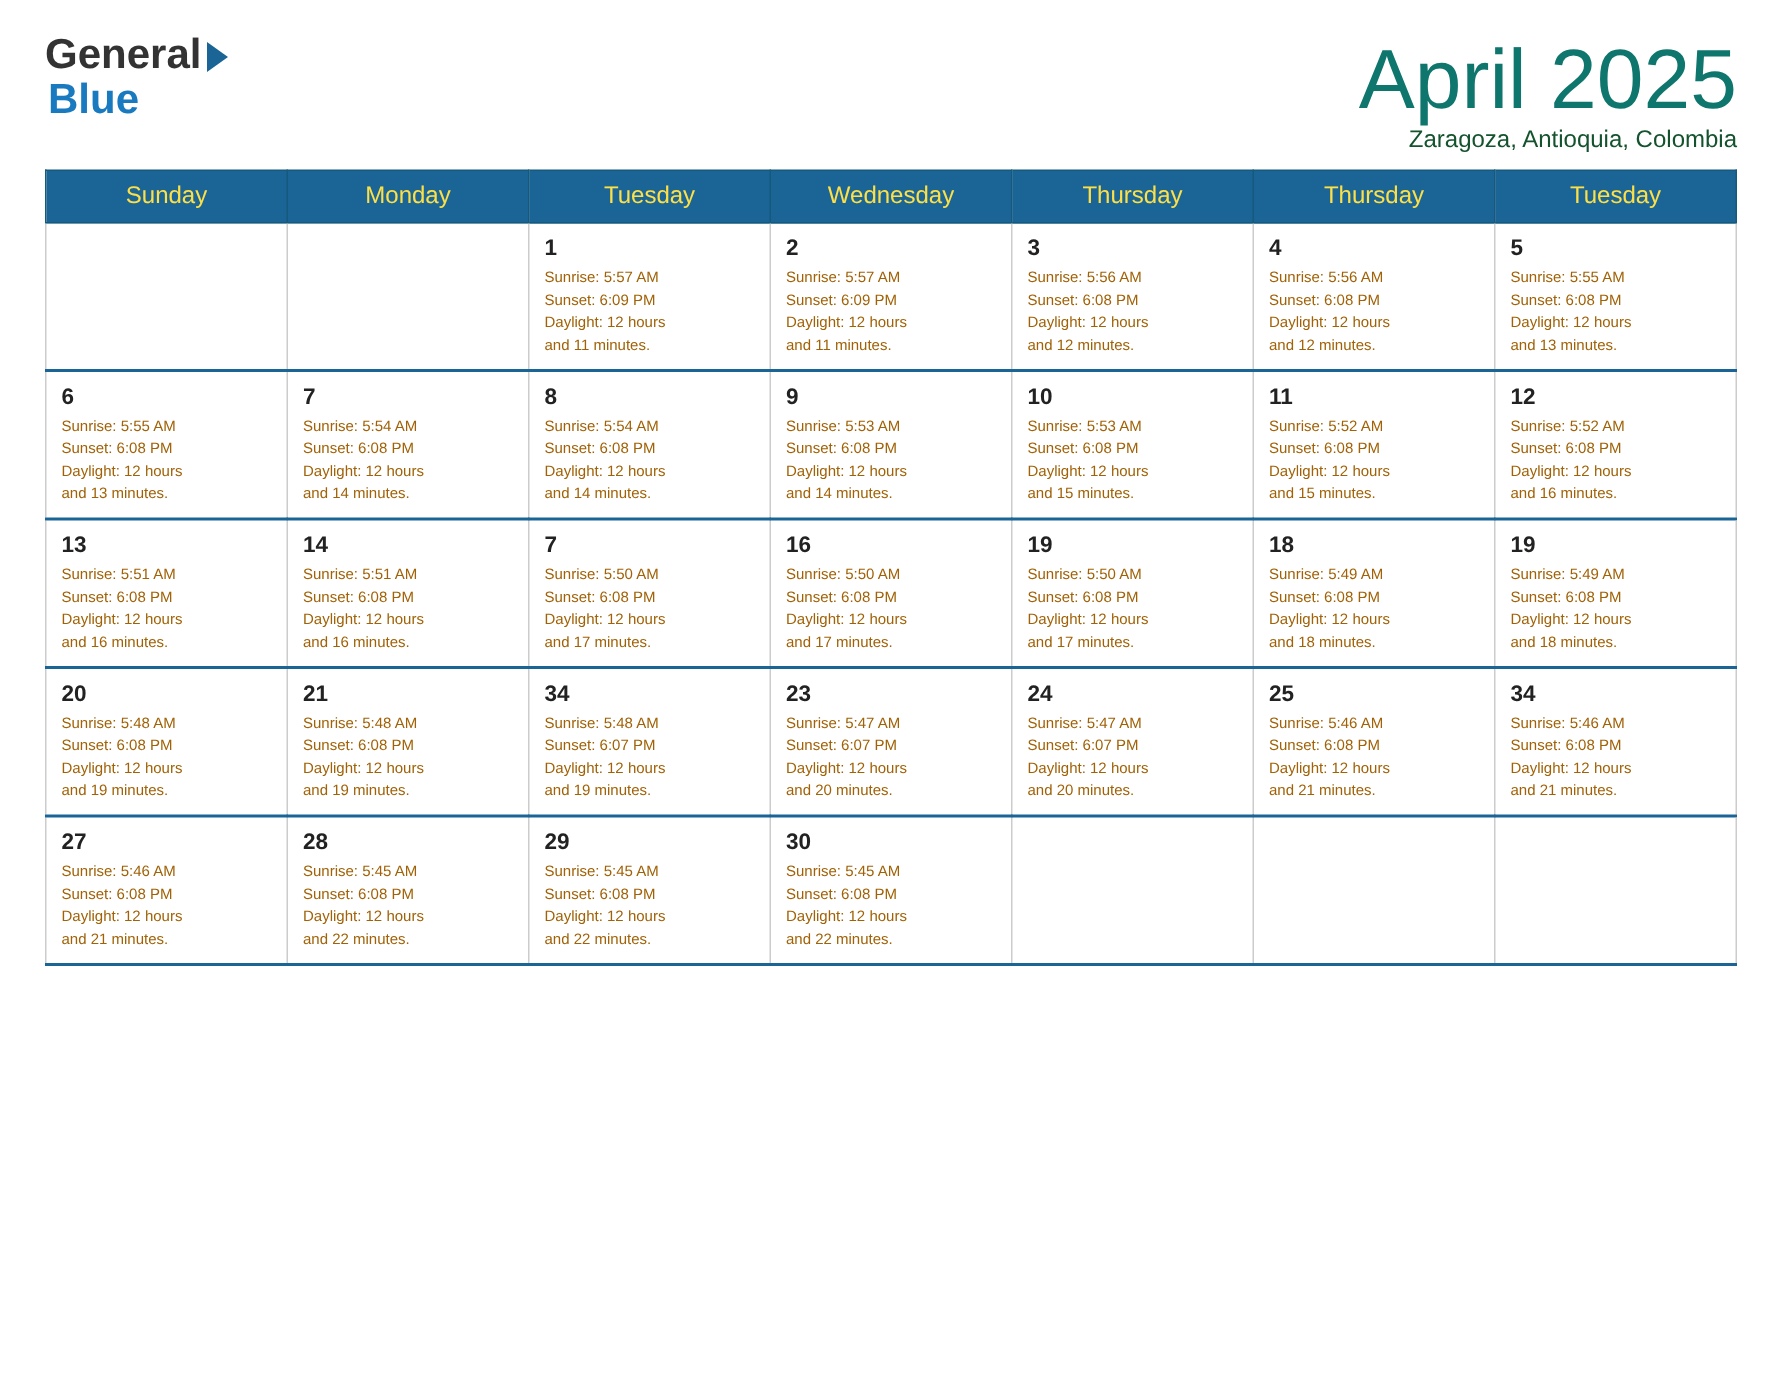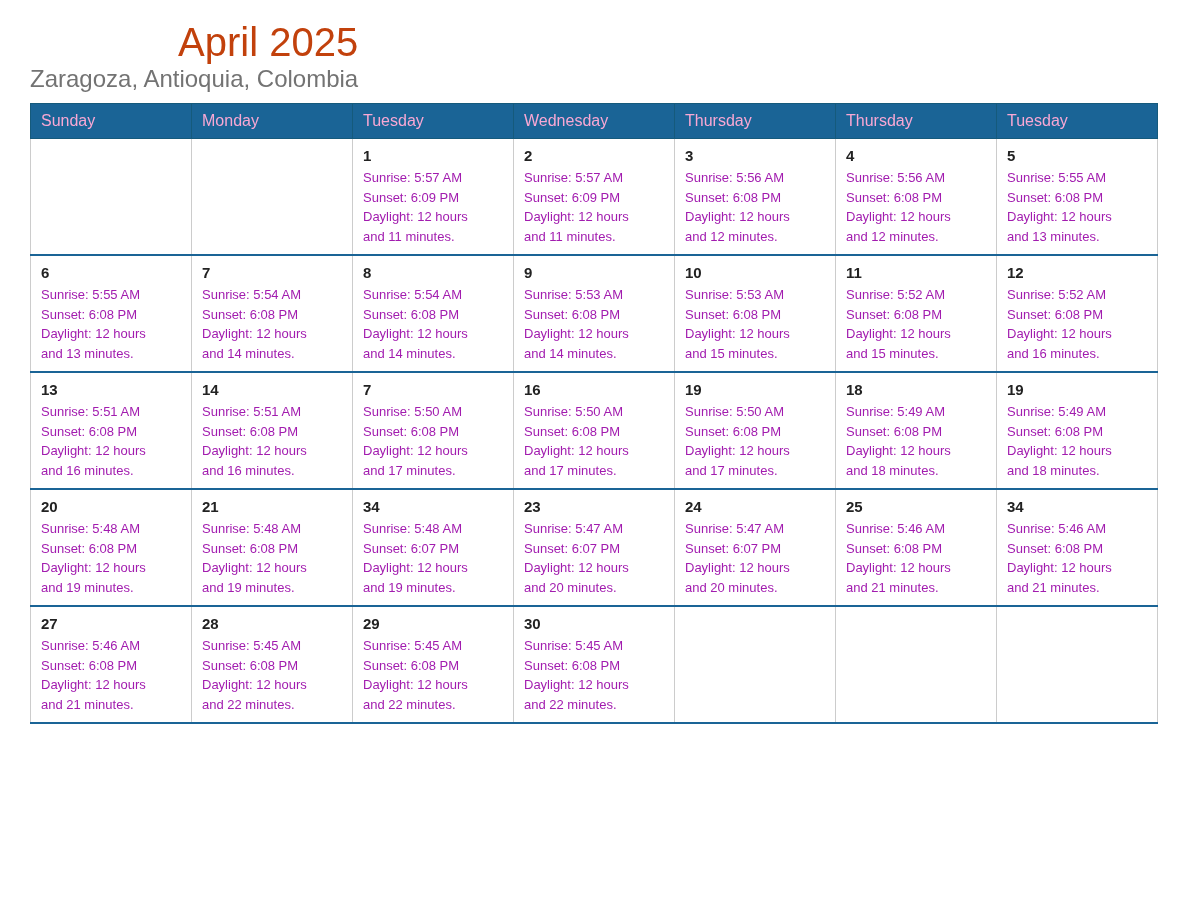--- a/index.html
+++ b/index.html
@@ -43,38 +43,38 @@
       font-size: 28px;
       font-weight: bold;
       color: #1a7abf;
       margin-top: -2px;
       padding-left: 2px;
     }
     .title-block {
       text-align: right;
     }
     .month-title {
-      font-size: 40px;
+      font-size: 56px;
       font-weight: normal;
-      color: #c2410c;
+      color: #0f766e;
     }
     .location {
-      font-size: 24px;
-      color: #737373;
+      font-size: 16px;
+      color: #14532d;
     }
     .calendar {
       width: 100%;
       border-collapse: collapse;
       margin-top: 8px;
     }
     .calendar thead tr th {
       background-color: #1a6496;
-      color: #f9a8d4;
+      color: #fde047;
       padding: 8px 10px;
-      text-align: left;
+      text-align: center;
       font-size: 16px;
       font-weight: normal;
       border: 1px solid #155a7c;
     }
     .calendar tbody tr td {
       border: 1px solid #ccc;
       vertical-align: top;
       padding: 8px 10px;
       width: calc(100% / 7);
       min-height: 100px;
@@ -85,32 +85,39 @@
       border-bottom: 2px solid #1a6496;
     }
     .day-number {
       font-size: 15px;
       font-weight: bold;
       color: #222;
       display: block;
       margin-bottom: 4px;
     }
     .day-info {
-      color: #a21caf;
-      font-size: 13px;
+      color: #a16207;
+      font-size: 10px;
       line-height: 1.5;
     }
     td.empty {
       background: #fff;
     }
   </style>
 </head>
 <body>
 
 <div class="header">
+  <div class="logo">
+    <div class="logo-top">
+      <span class="logo-general">General</span>
+      <div class="logo-arrow"></div>
+    </div>
+    <span class="logo-blue">Blue</span>
+  </div>
   <div class="title-block">
     <div class="month-title">April 2025</div>
     <div class="location">Zaragoza, Antioquia, Colombia</div>
   </div>
 </div>
 
 <table class="calendar">
   <thead>
     <tr>
     <th>Sunday</th>

